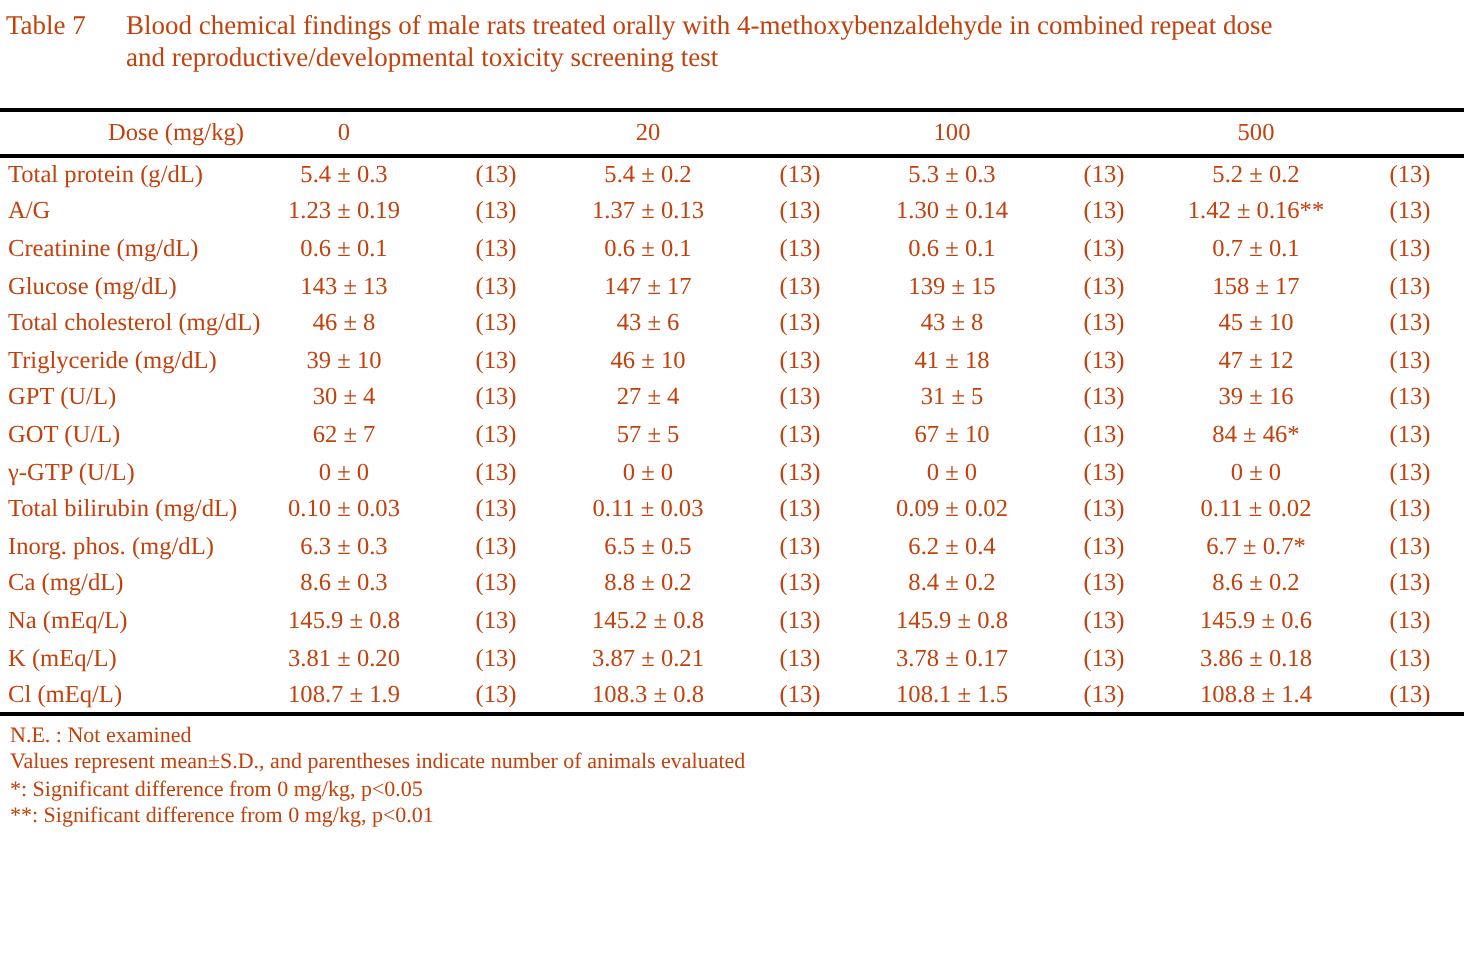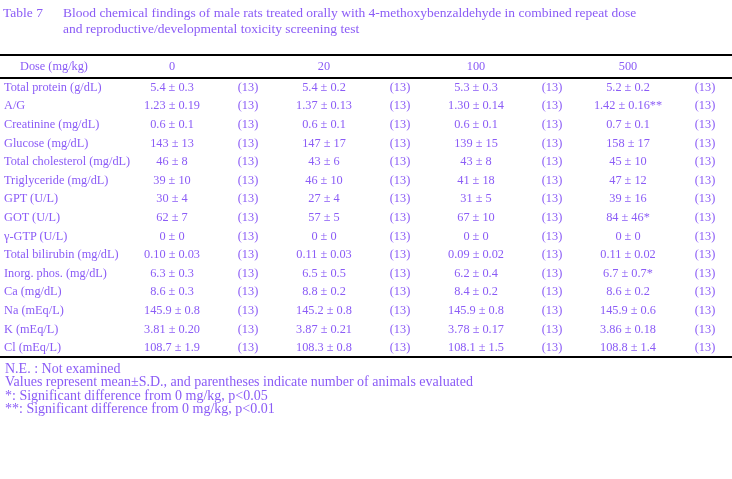--- a/index.html
+++ b/index.html
@@ -1,20 +1,20 @@
 <!DOCTYPE html>
 <html><head>
 <meta charset="utf-8">
 <style>
   * { margin:0; padding:0; box-sizing:border-box; }
   html,body { background:#ffffff; }
   .page {
     width:732px; height:479px;
     background:#fff;
-    color:#8b5cf6;
+    color:#c2410c;
     font-family:"Liberation Serif", "DejaVu Serif", serif;
     position:relative;
     overflow:hidden;
   }
   
   .title-row {
     display:flex;
     padding:5px 2px 0 3px;
     font-size:13.5px;
     line-height:16px;
@@ -32,32 +32,32 @@
     border-bottom:2px solid #000;
     font-size:12.3px;
   }
   table.data th, table.data td {
     font-weight:normal;
     vertical-align:middle;
     padding:0;
     white-space:nowrap;
   }
   thead th { border-bottom:2px solid #000; height:23px; }
-  thead th.head-label { text-align:left; padding-left:20px; }
+  thead th.head-label { text-align:right; padding-left:4px; }
   thead th.dose-th { text-align:center; }
   tbody td { height:18.6px; }
   tbody td.row-label { text-align:left; padding-left:4px; overflow:visible; }
   tbody td.value-cell { text-align:center; }
   tbody td.count-cell { text-align:center; }
 
   
   .footnotes {
     margin-top:4px;
     padding-left:5px;
-    font-size:14px;
+    font-size:11px;
     line-height:13.3px;
   }
 </style>
 </head>
 <body>
 
 <div class="page">
 
   <div class="title-row">
     <div class="title-label">Table 7</div>

